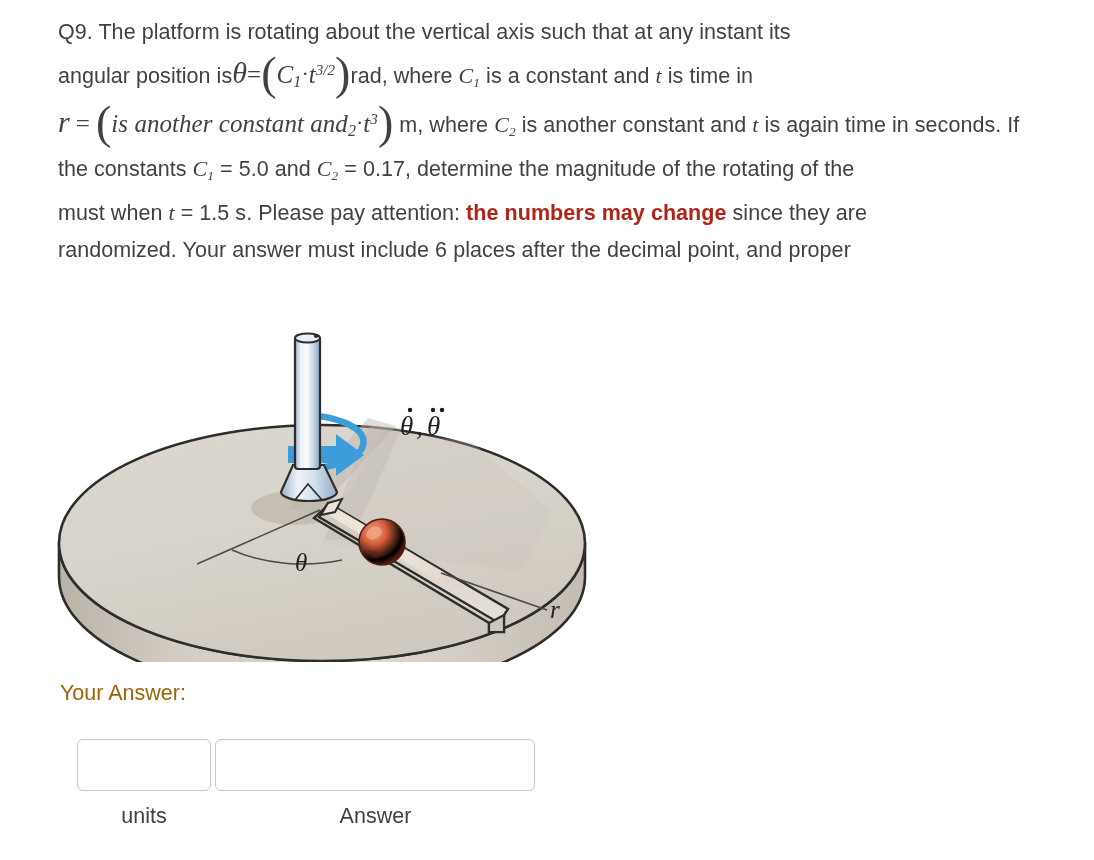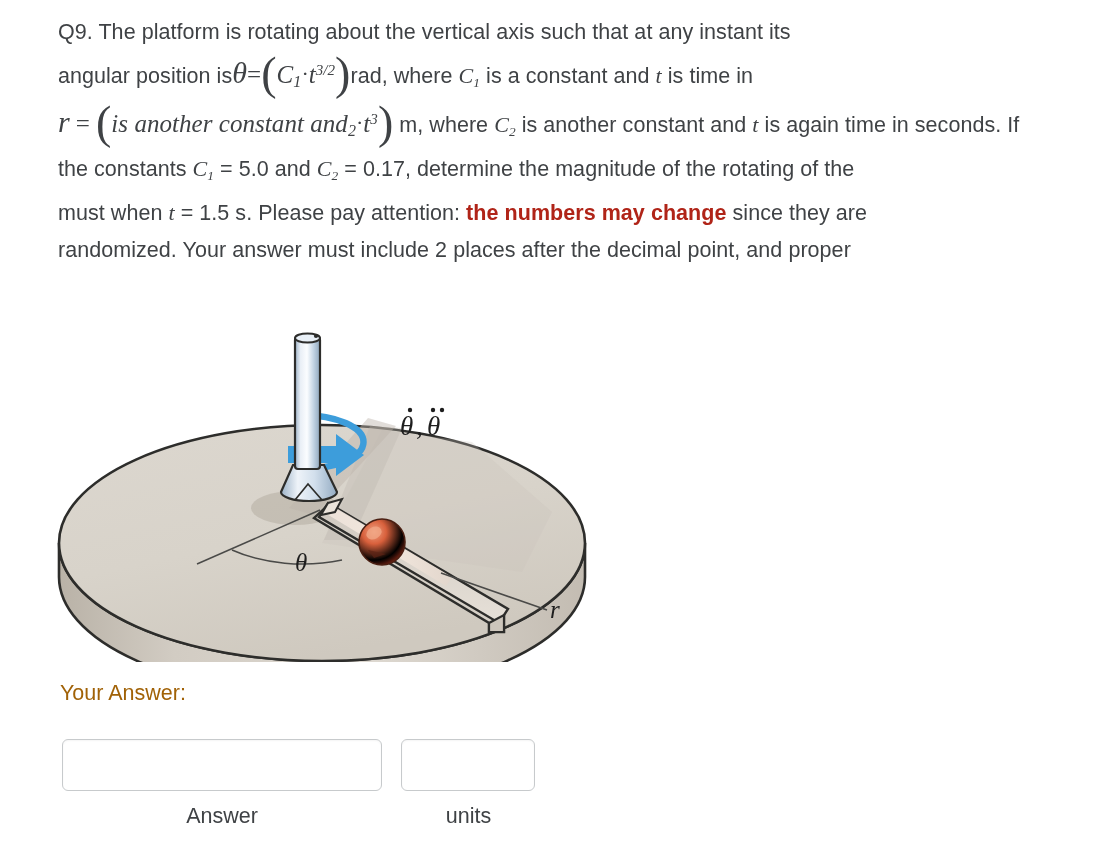--- a/index.html
+++ b/index.html
@@ -146,21 +146,21 @@
 
     <span class="ln"><span>angular position is</span><span class="m-big">θ</span><span class="eq-sign">=</span><span class="paren">(</span><span class="var-c" style="font-size:25px">C</span><sub class="msub" style="font-size:16px">1</sub><span class="cdot">·</span><span class="var-t" style="font-size:25px">t</span><sup class="msup" style="font-size:15px">3/2</sup><span class="paren">)</span><span>rad, where</span> <span class="var-c">C</span><sub class="msub">1</sub> <span>is a constant and</span> <span class="var-t">t</span> <span>is time in</span></span>
 
 
     <span class="ln"><span class="m-big">r</span> <span class="eq-sign">=</span> <span class="paren">(</span><span class="var-c" style="font-size:25px">is another constant and</span><sub class="msub" style="font-size:16px">2</sub><span class="cdot">·</span><span class="var-t" style="font-size:25px">t</span><sup class="msup" style="font-size:15px">3</sup><span class="paren">)</span> <span>m, where</span> <span class="var-c">C</span><sub class="msub">2</sub> <span>is another constant and</span> <span class="var-t">t</span> <span>is again time in seconds. If</span></span>
 
     <span class="ln"><span>the constants</span> <span class="var-c">C</span><sub class="msub">1</sub> <span>= 5.0 and</span> <span class="var-c">C</span><sub class="msub">2</sub> <span>= 0.17, determine the magnitude of the rotating of the</span></span>
 
     <span class="ln"><span>must when</span> <span class="var-t">t</span> <span>= 1.5 s. Please pay attention:</span> <span class="warn">the numbers may change</span> <span>since they are</span></span>
 
-    <span class="ln">randomized. Your answer must include 2 places after the decimal point, and proper</span>
+    <span class="ln">randomized. Your answer must include 6 places after the decimal point, and proper</span>
 
   </div>
 
   <div class="figure-wrap">
     <svg width="540" height="340" viewBox="0 0 540 340">
       <defs>
         <linearGradient id="topGrad" x1="0" y1="0" x2="0.45" y2="1">
           <stop offset="0%" stop-color="#dcd7cf"></stop>
           <stop offset="55%" stop-color="#d8d3ca"></stop>
           <stop offset="100%" stop-color="#cfc9bf"></stop>
@@ -263,23 +263,23 @@
         <text x="375" y="113" font-family="Liberation Serif, serif" font-style="italic" font-size="27" fill="#1e1e1e">θ</text>
         <circle cx="381" cy="88" r="2.2" fill="#1e1e1e"></circle>
         <circle cx="390" cy="88" r="2.2" fill="#1e1e1e"></circle>
       </g>
     </svg>
   </div>
 
   <div class="answer-label">Your Answer:</div>
 
   <div class="fields-row">
+    <div class="field-group second">
+      <input class="ansbox units" type="text" placeholder="" style="">
+      <div class="field-caption">units</div>
+    </div>
     <div class="field-group">
       <input class="ansbox answer" type="text" placeholder="" style="">
       <div class="field-caption">Answer</div>
     </div>
-    <div class="field-group second">
-      <input class="ansbox units" type="text" placeholder="" style="">
-      <div class="field-caption">units</div>
-    </div>
   </div>
 
 </div>
 
 </body></html>

